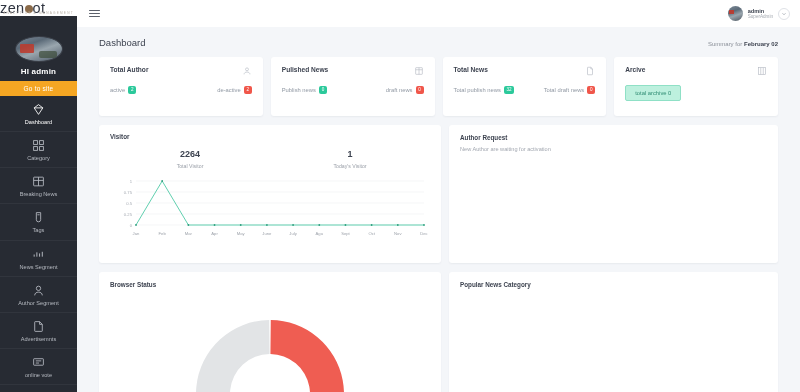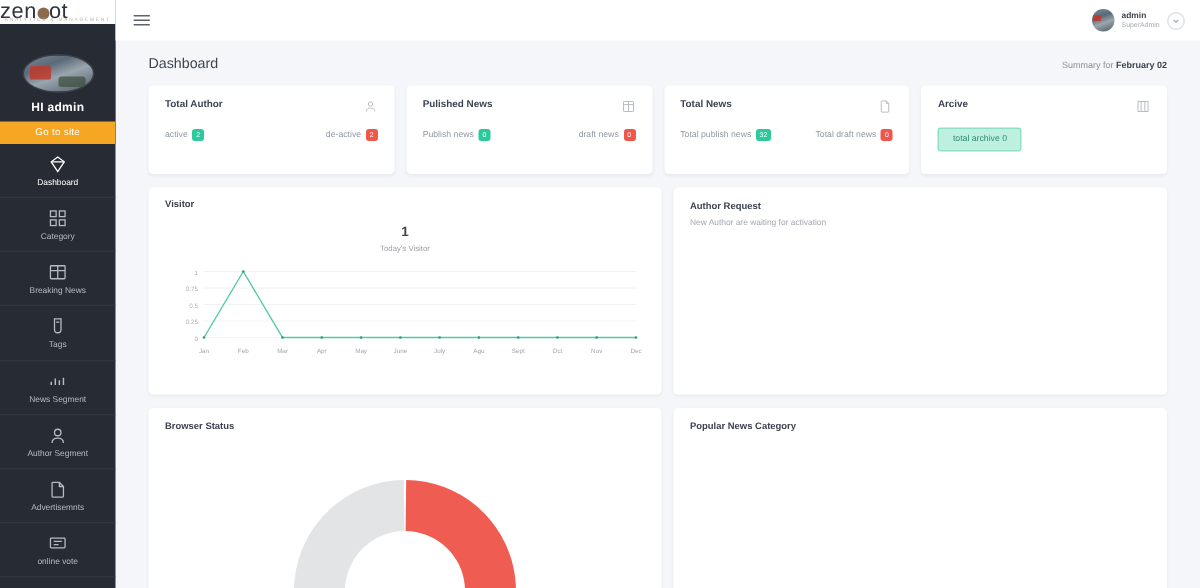--- a/index.html
+++ b/index.html
@@ -390,20 +390,24 @@
         </div>
 
       </div>
 
       <div class="mid-row">
 
         <div class="card visitor-card">
           <div class="card-title">Visitor</div>
 
           <div class="visitor-nums">
+            <div class="vnum">
+              <div class="big">2264</div>
+              <div class="lbl">Total Visitor</div>
+            </div>
             <div class="vnum">
               <div class="big">1</div>
               <div class="lbl">Today's Visitor</div>
             </div>
           </div>
 
           <div class="chart-wrap">
             <svg id="visitor-svg" width="320" height="62" viewBox="0 0 320 62">
                 <line x1="26" y1="4" x2="314" y2="4" stroke="#eef0f2" stroke-width="0.6"></line>
                 <text x="22" y="6" text-anchor="end" font-size="4.2" fill="#a8adb5" font-family="&quot;Liberation Sans&quot;, sans-serif">1</text>

